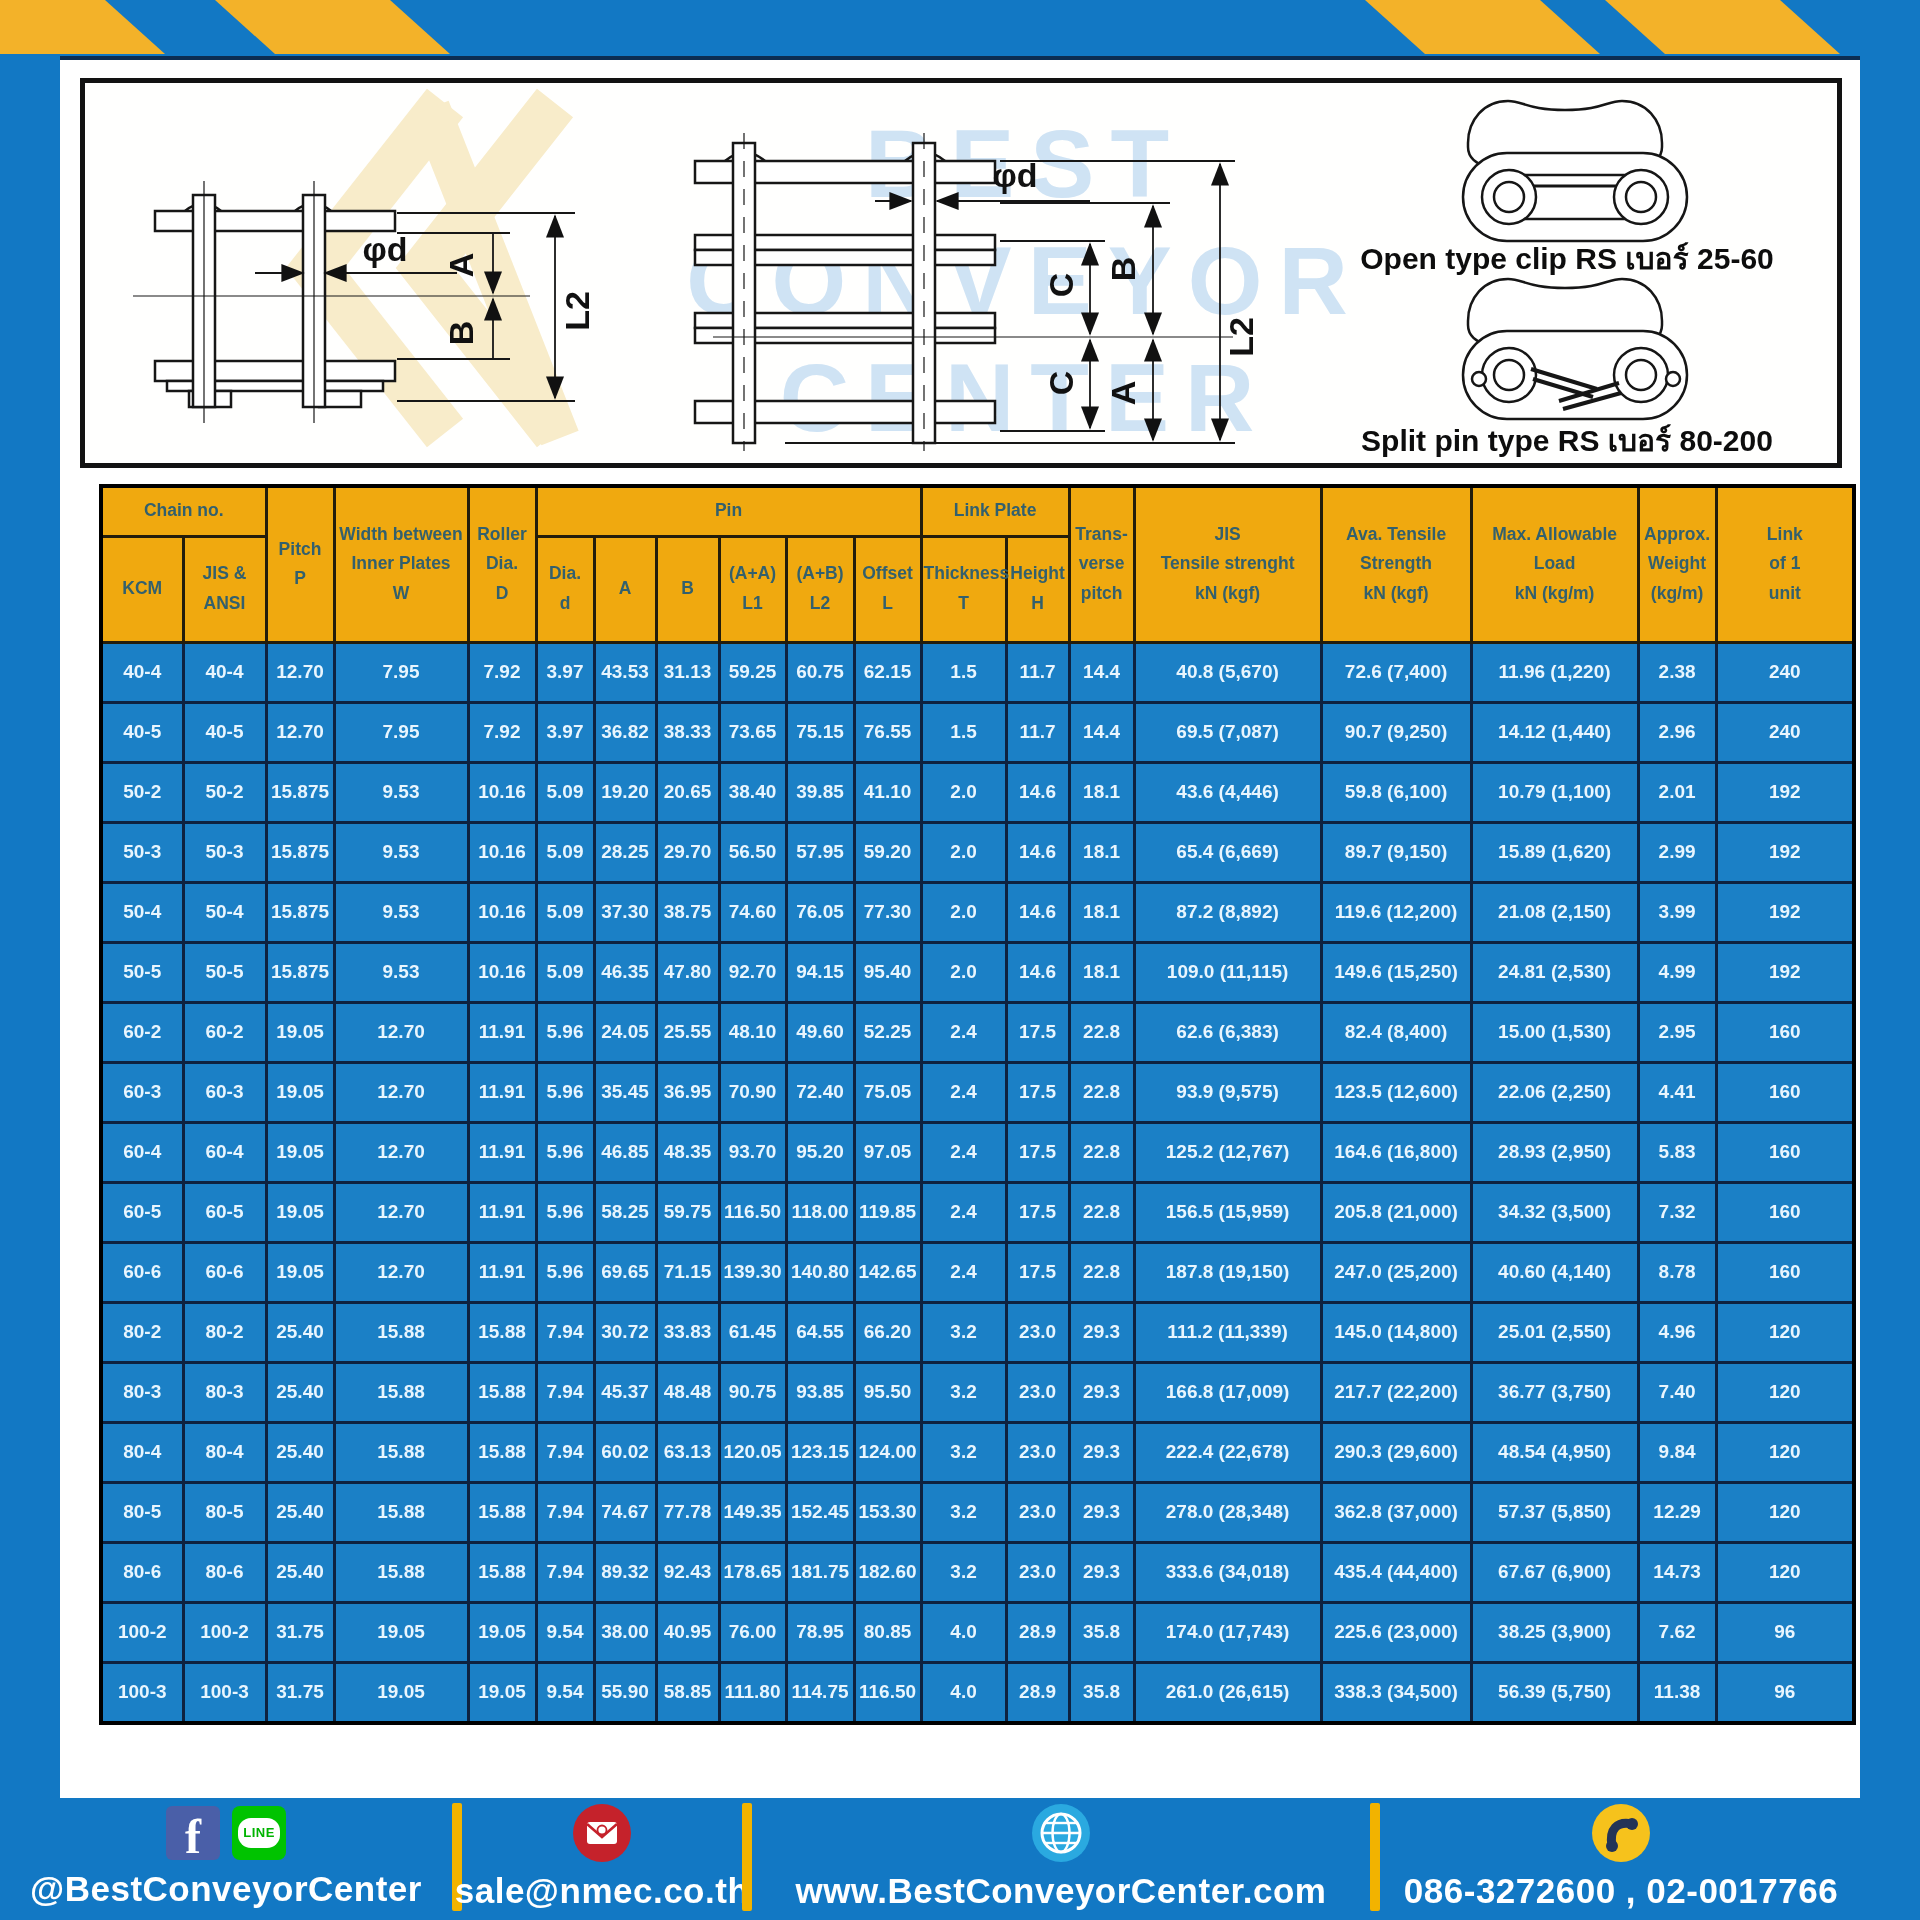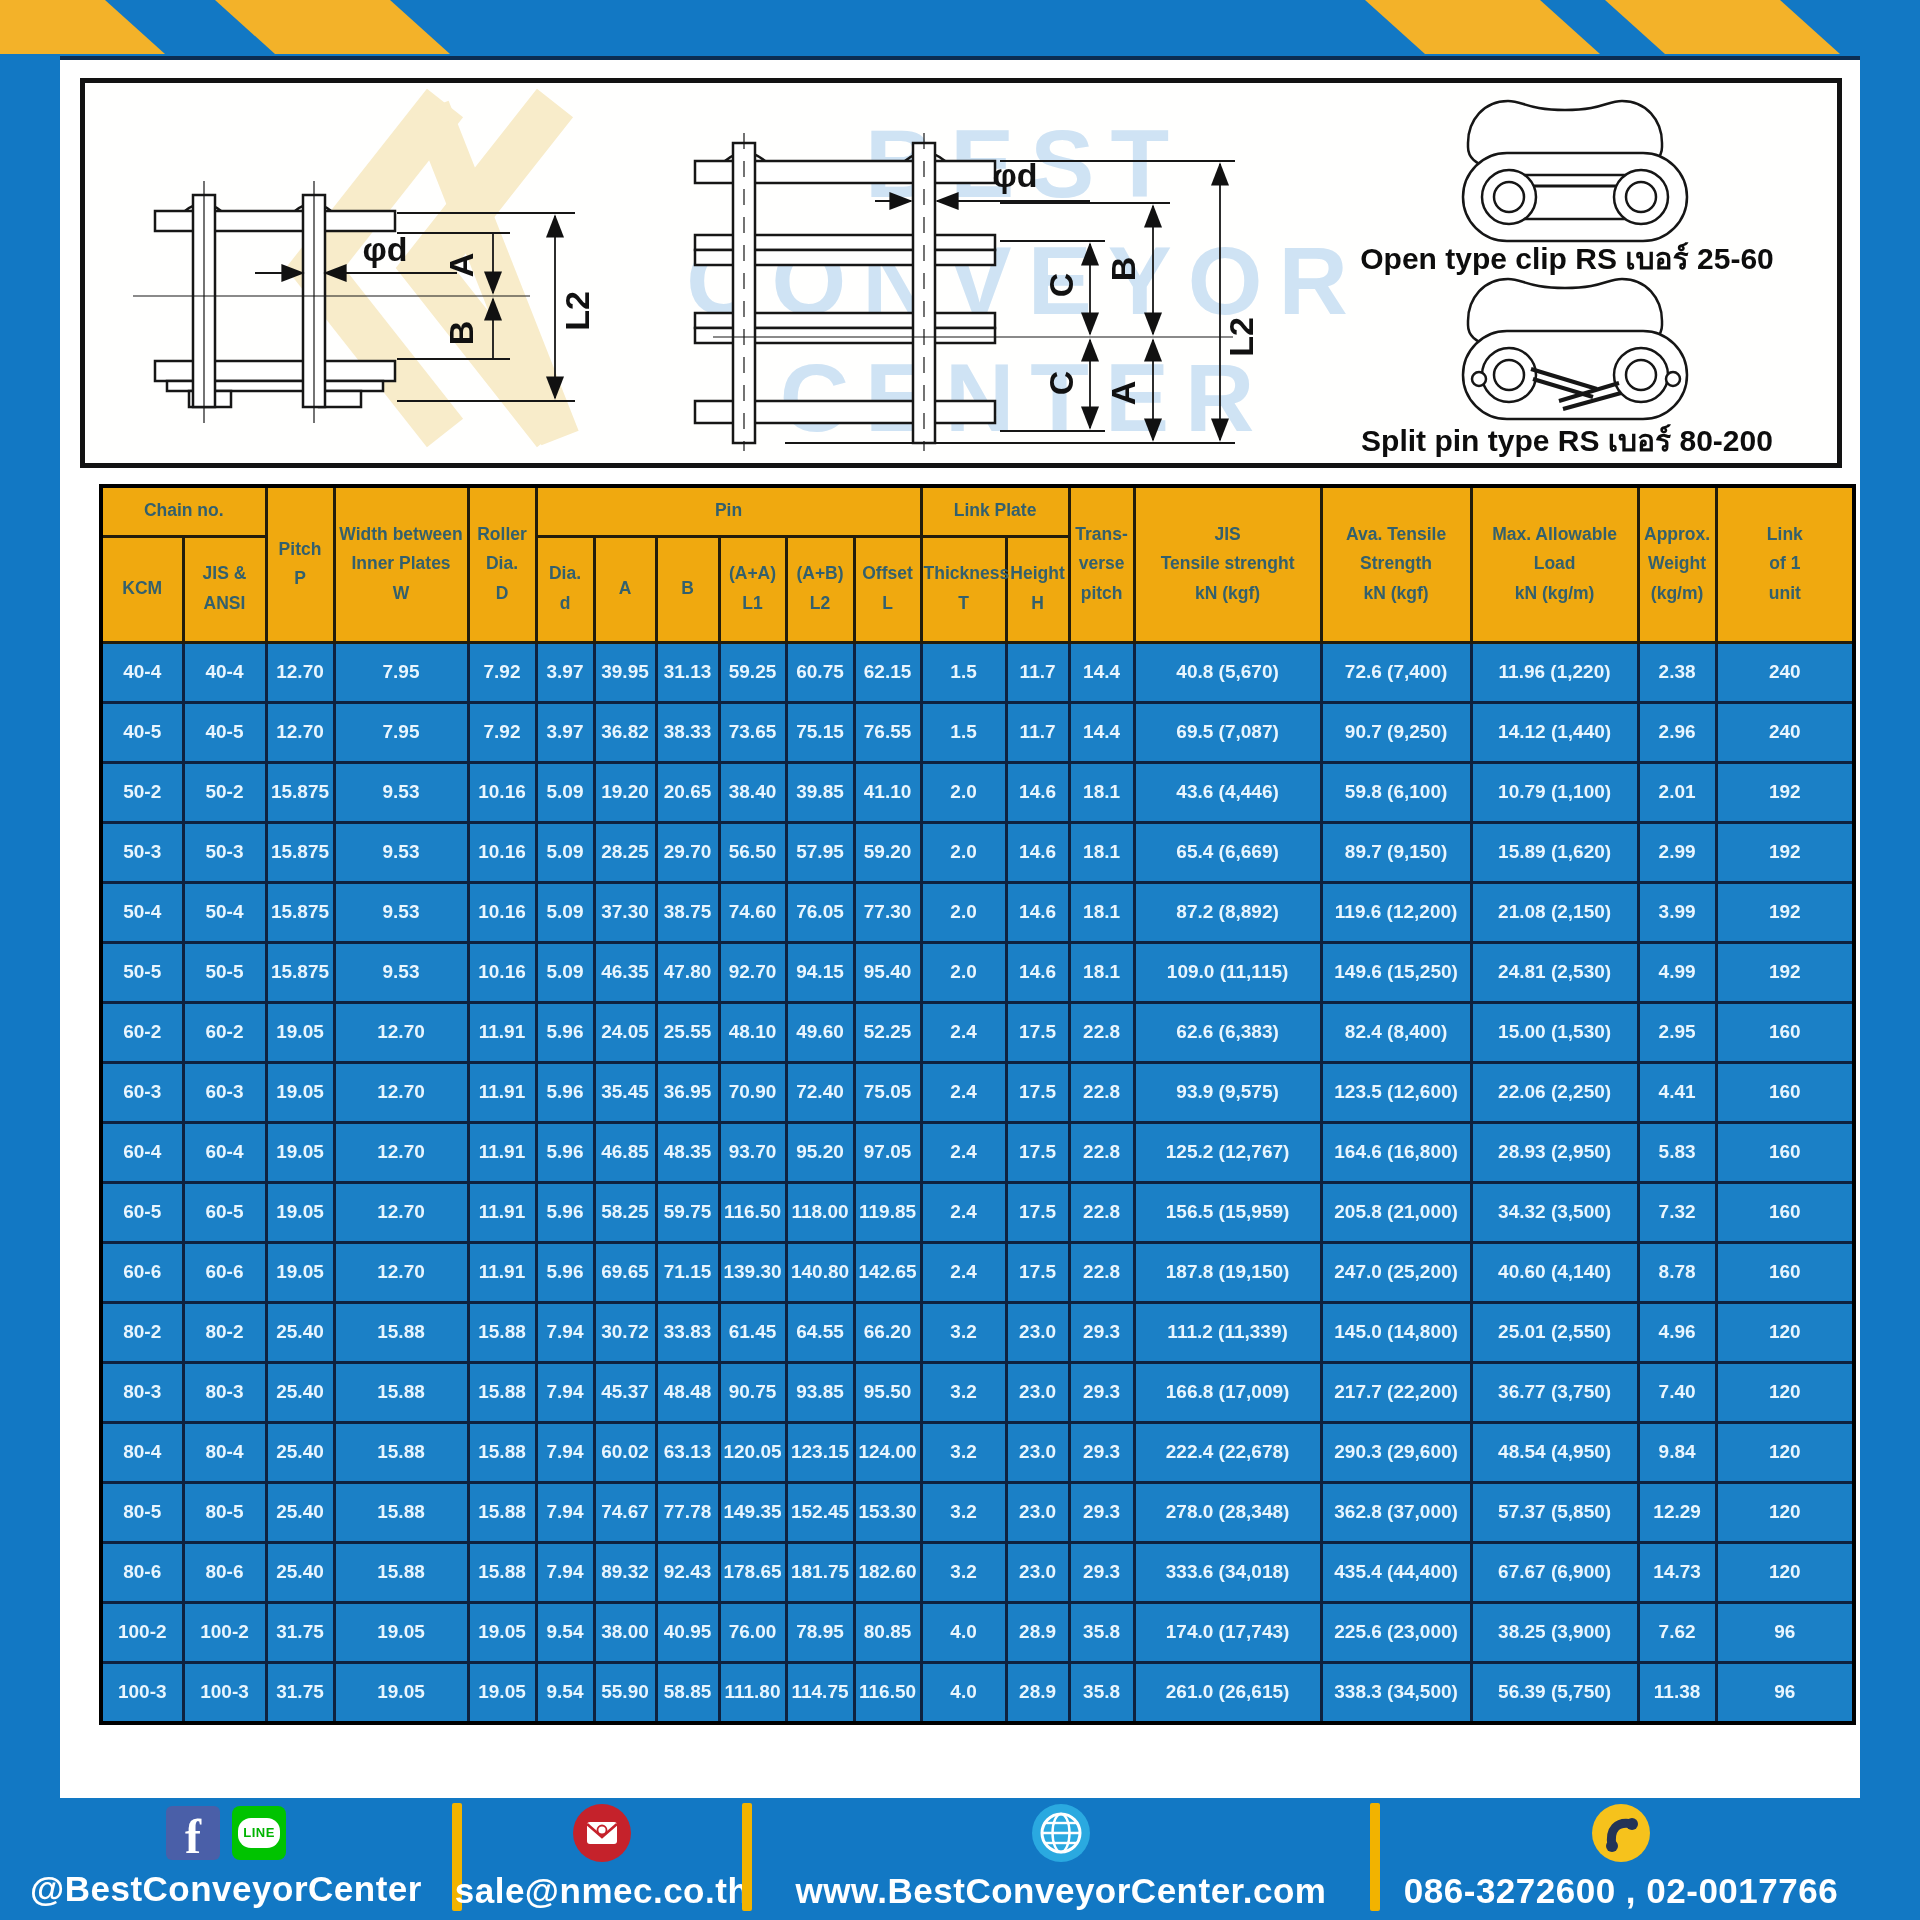--- a/index.html
+++ b/index.html
@@ -277,21 +277,21 @@
       </tr>
     </thead>
     <tbody>
         <tr>
           <td>40-4</td>
           <td>40-4</td>
           <td>12.70</td>
           <td>7.95</td>
           <td>7.92</td>
           <td>3.97</td>
-          <td>39.95</td>
+          <td>43.53</td>
           <td>31.13</td>
           <td>59.25</td>
           <td>60.75</td>
           <td>62.15</td>
           <td>1.5</td>
           <td>11.7</td>
           <td>14.4</td>
           <td>40.8 (5,670)</td>
           <td>72.6 (7,400)</td>
           <td>11.96 (1,220)</td>

